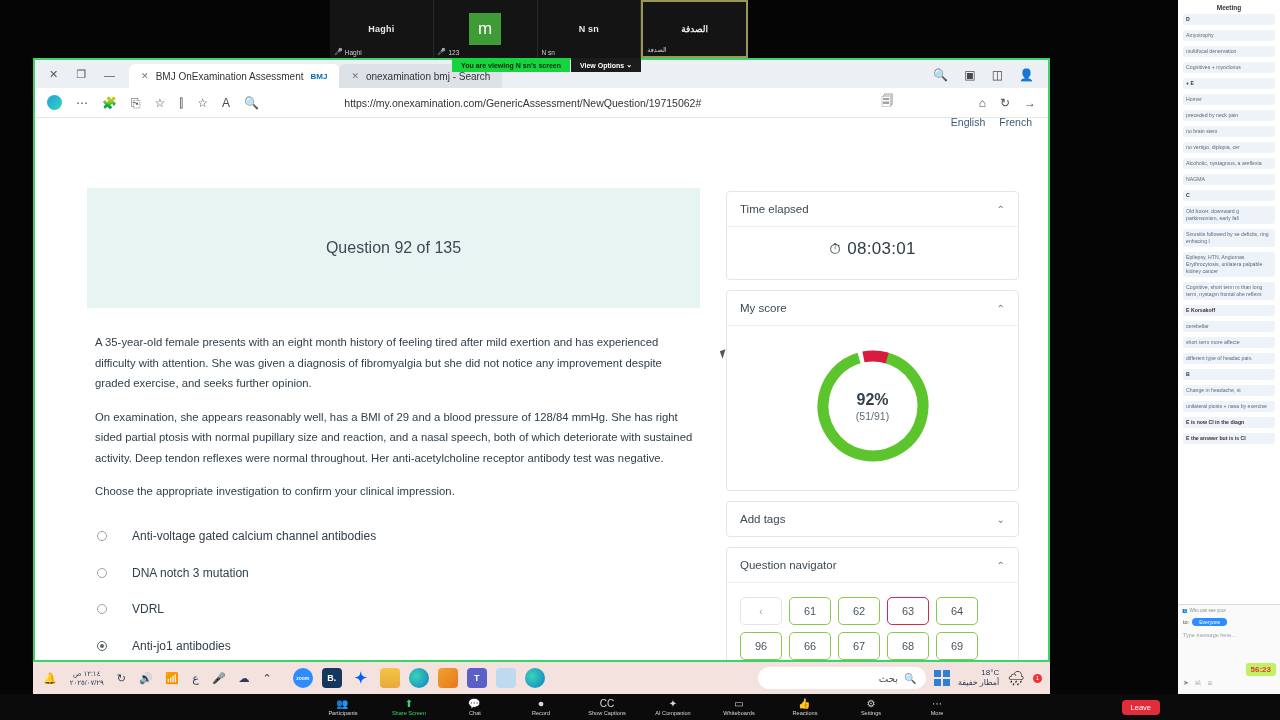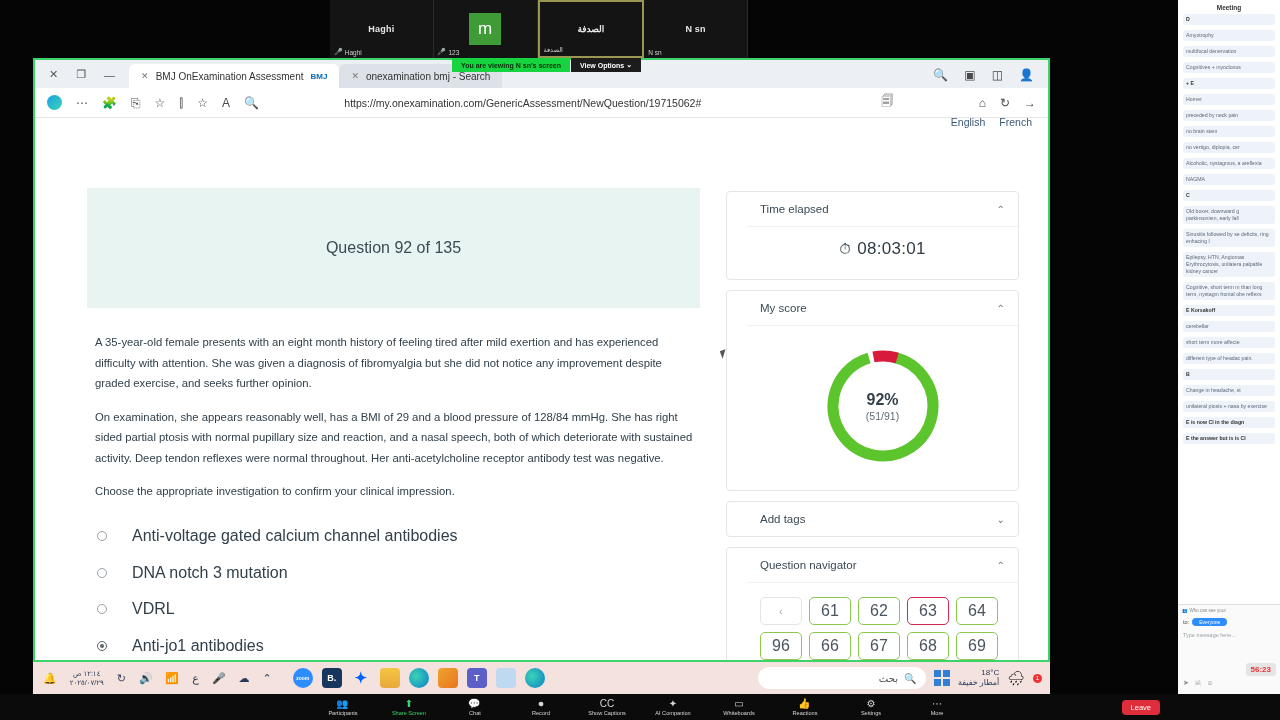--- a/index.html
+++ b/index.html
@@ -75,45 +75,45 @@
   .qbody p { font-size: 11.3px; line-height: 20.5px; color: #31404b;
              margin-bottom: 13px; }
 
   .options { position: absolute; left: 62px; top: 400px; width: 470px; }
   .opt { display: flex; align-items: center; gap: 25px; height: 36.5px; }
   .radio { width: 10px; height: 10px; border: 1px solid #9aa2a8; border-radius: 50%;
            flex: none; position: relative; background: #fff; }
   .radio.on { border-color: #5b6468; }
   .radio.on::after { content: ""; position: absolute; inset: 2px;
                      background: #5b6468; border-radius: 50%; }
-  .opt-label { font-size: 16px; color: #31404b; }
+  .opt-label { font-size: 12px; color: #31404b; }
 
   
   .cards { position: absolute; left: 691px; top: 73px; width: 293px; }
   .card { background: #fff; border: 1px solid #e3e6e8; border-radius: 4px;
-          margin-bottom: 10px; padding-left: 20px; }
+          margin-bottom: 10px; }
   .card-head { display: flex; align-items: center; justify-content: space-between;
                padding: 11px 13px; font-size: 11.5px; color: #3b4a55; }
   .chev { font-size: 10px; color: #6b7980; }
   .card-body { padding: 4px 13px 16px; border-top: 1px solid #eef1f2; }
   .timer { display: flex; align-items: center; justify-content: center; gap: 6px;
            font-size: 17px; color: #2f3d47; padding: 8px 0 4px; letter-spacing: .3px; }
   .stopwatch { font-size: 15px; }
 
   .donut-wrap { display: flex; justify-content: center; padding: 14px 0 6px; }
   .donut { position: relative; width: 124px; height: 124px; }
   .donut-ctr { position: absolute; inset: 0; display: flex; flex-direction: column;
                align-items: center; justify-content: center; }
   .donut-pct { font-size: 16px; font-weight: bold; color: #34424c; }
   .donut-frac { font-size: 10.5px; color: #5f6d76; margin-top: 1px; }
 
   .navgrid { display: flex; flex-wrap: wrap; gap: 7px; padding: 10px 0 4px; }
   .navbtn { width: 42px; height: 28px; border: 1.6px solid #8bc94e; border-radius: 5px;
             display: flex; align-items: center; justify-content: center;
-            font-size: 16px; color: #4a5560; background: #fff; }
+            font-size: 11px; color: #4a5560; background: #fff; }
   .navbtn.current { border-color: #cf2a52; }
   .navbtn.arrow { border: 1px solid #e2e5e7; color: #9aa3aa; font-size: 10px; }
 
   
   .taskbar { position: absolute; left: 33px; top: 662px; width: 1017px; height: 32px;
     background: #f3e2de; display: flex; align-items: center; }
   .tb-left { display: flex; align-items: center; gap: 13px; padding-left: 10px;
              color: #2b3a5a; font-size: 11px; }
   .tb-clock { font-size: 7px; line-height: 9px; color: #2b3a5a; text-align: center; }
   .tb-apps { display: flex; align-items: center; gap: 9px; margin-left: 8px; }
@@ -167,21 +167,21 @@
              background: #fafafa; border-top: 1px solid #ddd; }
   .chat-warn { font-size: 4.5px; color: #888; padding: 3px 4px;
                display: flex; gap: 2px; align-items: center; }
   .chat-to { display: flex; align-items: center; gap: 3px; padding: 2px 5px;
              font-size: 5.5px; color: #444; }
   .pill { background: #2d8cff; color: #fff; font-size: 5px; padding: 1px 7px;
           border-radius: 8px; }
   .chat-input { font-size: 5.5px; color: #9aa0a6; padding: 4px 5px; }
   .chat-tools { position: absolute; left: 5px; bottom: 4px; display: flex; gap: 6px;
                 color: #888; font-size: 7px; }
-  .mtimer { position: absolute; right: 4px; bottom: 18px; background: #e5e5e5;
+  .mtimer { position: absolute; right: 4px; bottom: 18px; background: #bef264;
             color: #e33; font-size: 8px; font-weight: bold; padding: 2px 5px;
             border-radius: 3px; text-align: right; }
   .view-chip { position: absolute; right: 6px; top: 5px; background: #2b2b2b;
                color: #ddd; font-size: 5.5px; padding: 1px 5px; border-radius: 3px;
                display: flex; align-items: center; gap: 2px; }
   .cursor { position: absolute; left: 686px; top: 232px; width: 0; height: 0;
             border-left: 6px solid #555; border-bottom: 8px solid transparent;
             transform: rotate(-20deg); }
 </style>
 </head>
@@ -197,27 +197,27 @@
         <span>Haghi</span>
       </span>
     </div>
     <div class="vtile">
       <span class="avatar-sq">m</span>
       <span class="vtile-foot">
         <span class="mic-ico">🎤</span>
         <span>123</span>
       </span>
     </div>
+    <div class="vtile">
+      <span class="vtile-name">N sn</span>
+      <span class="vtile-foot">N sn</span>
+    </div>
     <div class="vtile active">
       <span class="vtile-name">الصدفة</span>
       <span class="vtile-foot">الصدفة</span>
-    </div>
-    <div class="vtile">
-      <span class="vtile-name">N sn</span>
-      <span class="vtile-foot">N sn</span>
     </div>
   </div>
 
   <div class="view-chip">
     <span>▦</span>
     <span>View</span>
   </div>
 
   <div class="share-banner">You are viewing  N sn's screen</div>
   <div class="view-options">

